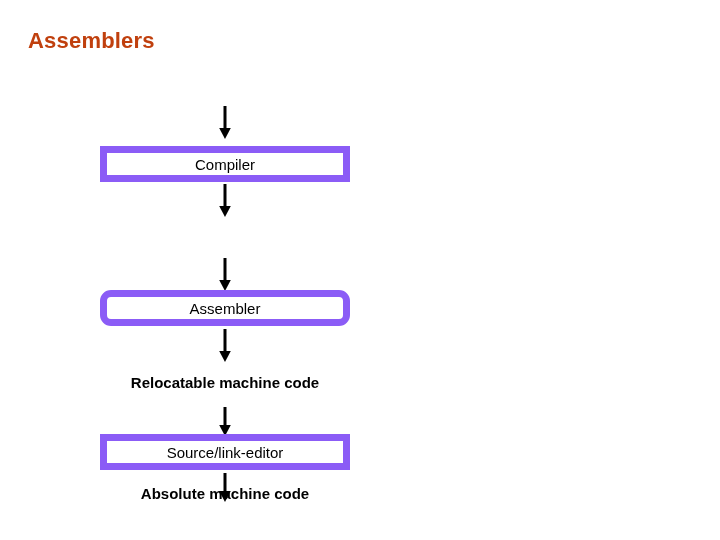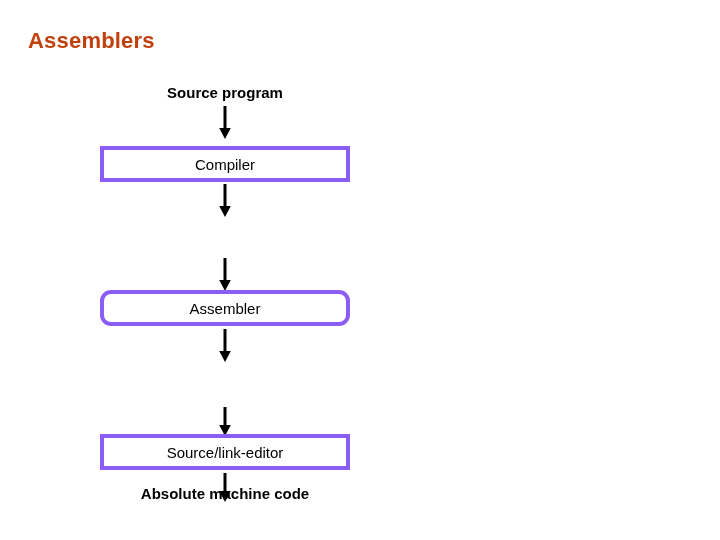--- a/index.html
+++ b/index.html
@@ -58,21 +58,21 @@
     white-space: nowrap;
     line-height: 1;
   }
 
   .flow-box {
     position: absolute;
     left: 0;
     width: 250px;
     height: 36px;
     box-sizing: border-box;
-    border: 4px solid #8b5cf6;
+    border: 7px solid #8b5cf6;
     background: #ffffff;
   }
 
   .flow-box-text {
     position: absolute;
     left: 0;
     top: 0;
     right: 0;
     bottom: 0;
     display: flex;
@@ -112,21 +112,20 @@
 </style>
 </head>
 <body>
 
 <div id="slide">
 
   <div id="slide-title">Assemblers</div>
 
   <div id="flow">
 
-    <div class="flow-label at-label-1">Source program</div>
 
     <div class="flow-arrow at-arrow-1">
       <svg width="14" height="34" viewBox="0 0 14 34" aria-hidden="true">
         <rect x="5.5" y="0" width="3" height="24" fill="#000000"></rect>
         <polygon points="7,33 1.2,22 12.8,22" fill="#000000"></polygon>
       </svg>
     </div>
 
     <div class="flow-box at-box-1">
       <div class="flow-box-text">Compiler</div>
@@ -151,20 +150,21 @@
       <div class="flow-box-text">Assembler</div>
     </div>
 
     <div class="flow-arrow at-arrow-4">
       <svg width="14" height="34" viewBox="0 0 14 34" aria-hidden="true">
         <rect x="5.5" y="0" width="3" height="24" fill="#000000"></rect>
         <polygon points="7,33 1.2,22 12.8,22" fill="#000000"></polygon>
       </svg>
     </div>
 
+    <div class="flow-label at-label-3">Relocatable machine code</div>
 
     <div class="flow-arrow at-arrow-5">
       <svg width="14" height="30" viewBox="0 0 14 30" aria-hidden="true">
         <rect x="5.5" y="0" width="3" height="20" fill="#000000"></rect>
         <polygon points="7,29 1.2,18 12.8,18" fill="#000000"></polygon>
       </svg>
     </div>
 
     <div class="flow-box at-box-3">
       <div class="flow-box-text">Source/link-editor</div>

